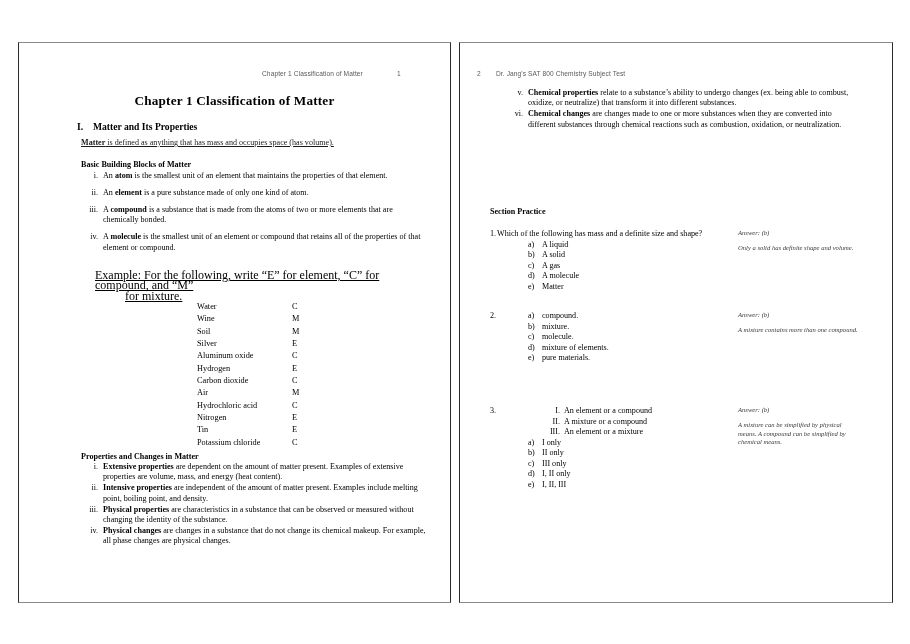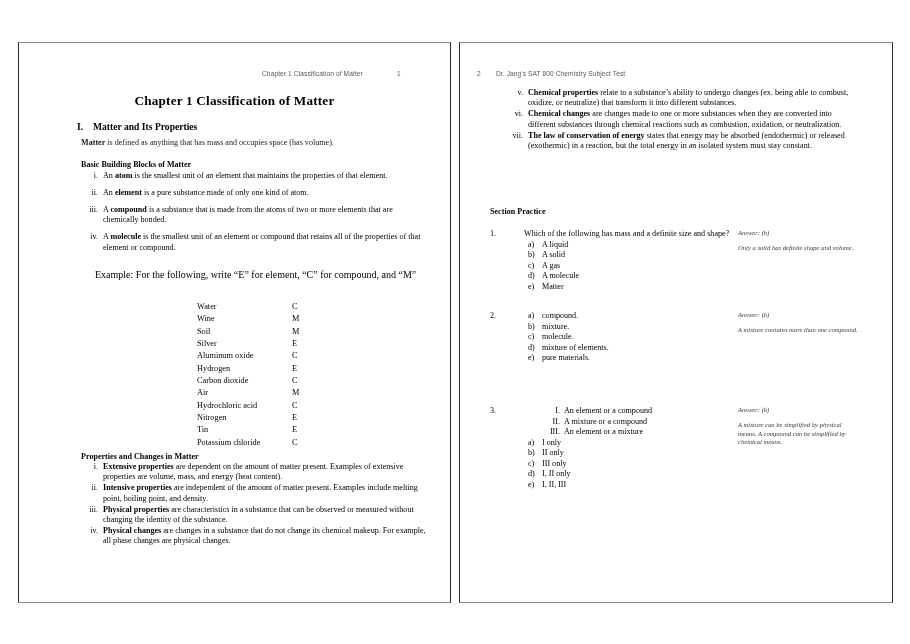--- a/index.html
+++ b/index.html
@@ -83,21 +83,21 @@
   .sec-roman .num { display: inline-block; width: 16px; }
 
   .body-text {
     position: absolute;
     font-size: 8.1px;
     line-height: 10.4px;
     color: #1a1a1a;
   }
   b { font-weight: bold; }
 
-  .para-matter { left: 62px; top: 95px; width: 340px; }
+  .para-matter { left: 62px; top: 95px; width: 340px; text-decoration: underline; }
 
   .subhead {
     position: absolute;
     font-size: 8.1px;
     font-weight: bold;
   }
   .sub-basic { left: 62px; top: 117px; }
   .sub-props { left: 62px; top: 409px; }
 
   
@@ -120,22 +120,23 @@
   }
   .list-basic { left: 62px; top: 128px; width: 348px; }
   .list-props { left: 62px; top: 419px; width: 348px; }
   .list-props .item { margin-bottom: 0.5px; }
 
   .example {
     position: absolute;
     left: 76px;
     top: 227px;
     width: 330px;
-    font-size: 10px;
+    font-size: 12px;
     line-height: 10.4px;
+    text-decoration: underline;
   }
   .example .cont { display: block; padding-left: 30px; }
 
   .ex-table {
     position: absolute;
     left: 178px;
     top: 258px;
     font-size: 8.3px;
     line-height: 12.35px;
     border-collapse: collapse;
@@ -155,21 +156,21 @@
     font-size: 8.1px;
     line-height: 10.5px;
   }
   .q-num {
     position: absolute;
     left: 0;
     width: 17px;
     text-align: left;
   }
   .q-stem {
-    margin-left: 34px;
+    margin-left: 7px;
     width: 210px;
   }
   .choices {
     margin-left: 24px;
     margin-top: 0px;
     width: 215px;
   }
   .choices .ch {
     position: relative;
     padding-left: 28px;
@@ -241,20 +242,21 @@
         <div class="item">
           <span class="marker">iii.</span><span>A </span><b>compound</b><span> is a substance that is made from the atoms of two or more elements that are chemically bonded.</span>
         </div>
         <div class="item">
           <span class="marker">iv.</span><span>A </span><b>molecule</b><span> is the smallest unit of an element or compound that retains all of the properties of that element or compound.</span>
         </div>
       </div>
 
       <div class="example">
         <span>Example: For the following, write “E” for element, “C” for compound, and “M”</span>
+        <span class="cont">for mixture.</span>
       </div>
 
       <table class="ex-table">
         <tbody>
           <tr>
             <td class="name">Water</td>
             <td class="code">C</td>
           </tr>
           <tr>
             <td class="name">Wine</td>
@@ -328,23 +330,20 @@
 
       <div class="runhead runhead-right-num">2</div>
       <div class="runhead runhead-right-text">Dr. Jang's SAT 800 Chemistry Subject Test</div>
 
       <div class="rlist list-chem">
         <div class="item">
           <span class="marker">v.</span><b>Chemical properties</b><span> relate to a substance’s ability to undergo changes (ex. being able to combust, oxidize, or neutralize) that transform it into different substances.</span>
         </div>
         <div class="item">
           <span class="marker">vi.</span><b>Chemical changes</b><span> are changes made to one or more substances when they are converted into different substances through chemical reactions such as combustion, oxidation, or neutralization.</span>
-        </div>
-        <div class="item">
-          <span class="marker">vii.</span><b>The law of conservation of energy</b><span> states that energy may be absorbed (endothermic) or released (exothermic) in a reaction, but the total energy in an isolated system must stay constant.</span>
         </div>
       </div>
 
       <div class="subhead sub-practice">Section Practice</div>
 
       <div class="qblock q1">
         <span class="q-num">1.</span>
         <div class="q-stem">Which of the following has mass and a definite size and shape?</div>
         <div class="choices">
           <div class="ch">

